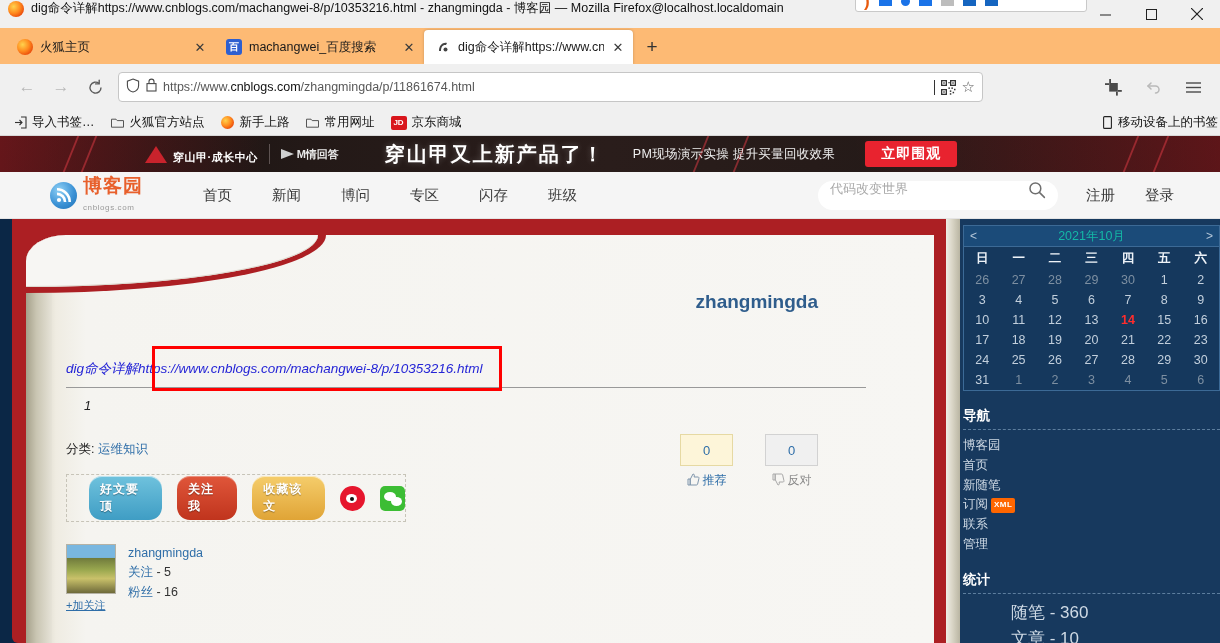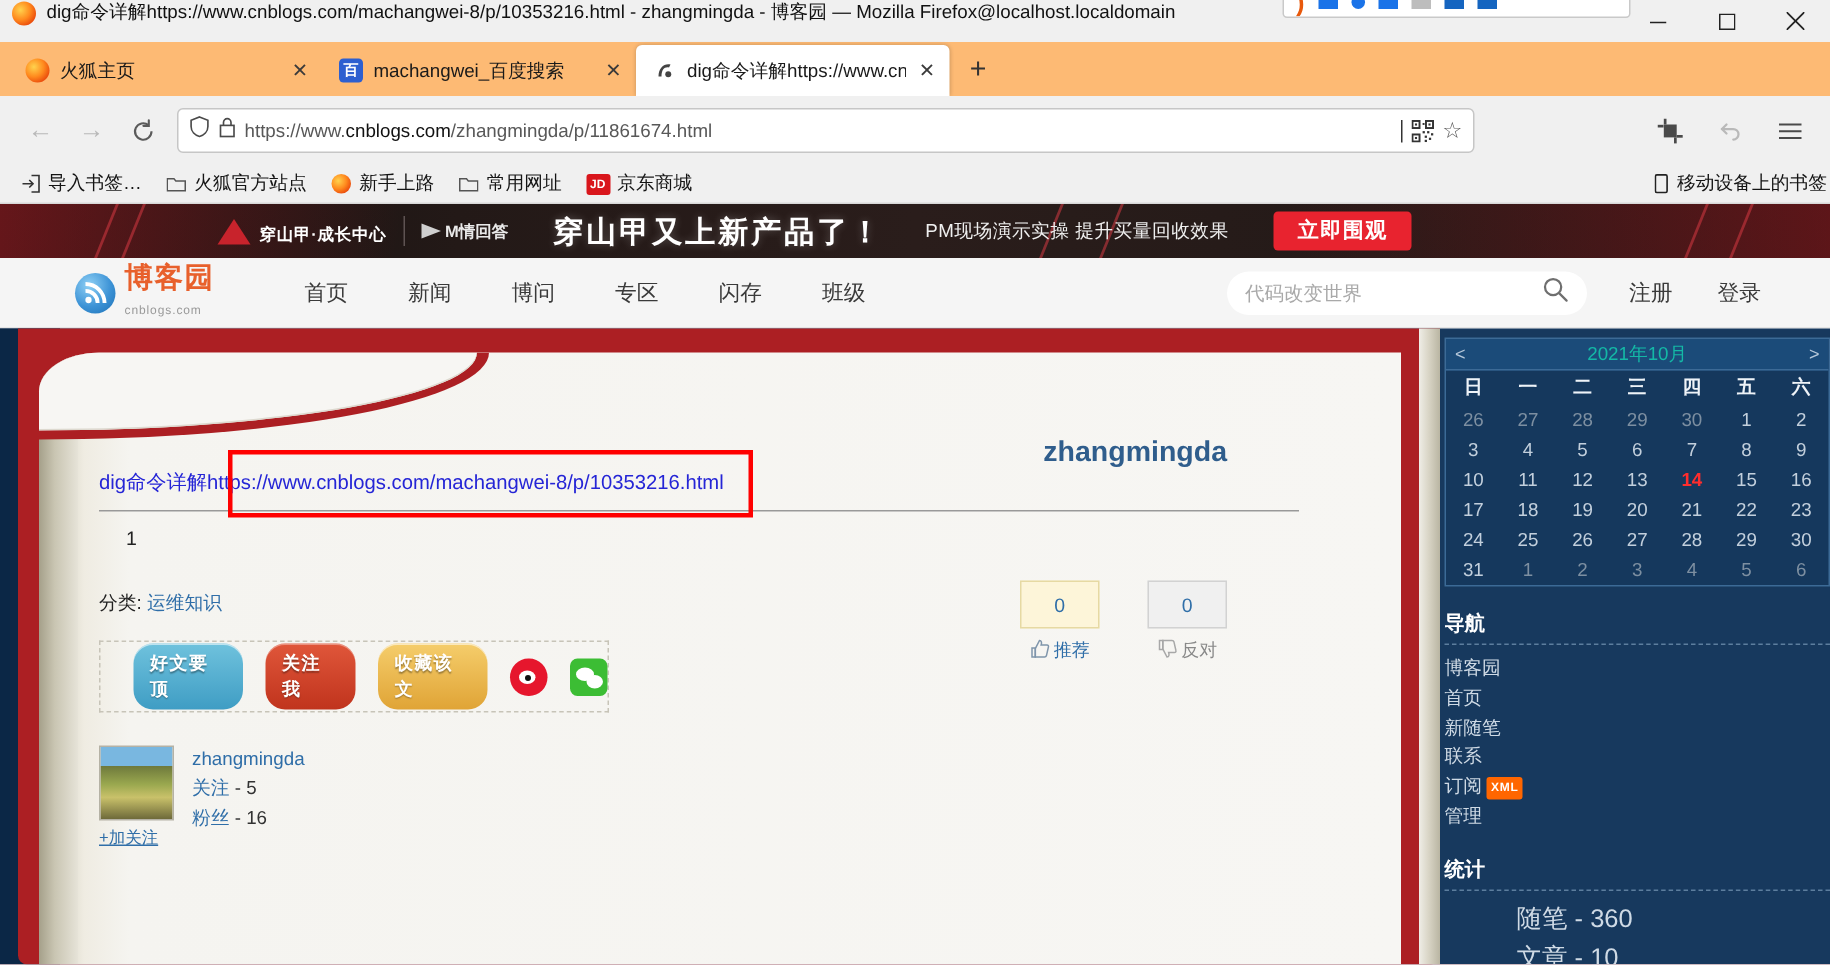--- a/index.html
+++ b/index.html
@@ -121,21 +121,21 @@
   .ad-streak { position:absolute; top:0; height:36px; width:2px; background:rgba(226,60,70,.5); transform:skewX(-22deg); }
   .ad-left { display:flex; align-items:center; margin-left:145px; z-index:2; }
   .ad-tri { width:0;height:0;border-left:11px solid transparent;border-right:11px solid transparent;border-bottom:17px solid #c8232c; margin-right:6px; }
   .ad-brand { line-height:1.05;margin-top:22px; }
   .ad-brand .cn { color:#fff; font-size:11px; font-weight:bold; letter-spacing:.5px; }
   .ad-brand .en { color:#9b9b9b; font-size:7px; letter-spacing:1.2px; }
   .ad-div { width:1px; height:20px; background:#5e5352; margin:0 11px; }
   .ad-brand2 { display:flex; align-items:center; }
   .ad-flag { width:0;height:0;border-left:13px solid #cfcfcf;border-top:5px solid transparent;border-bottom:5px solid transparent; margin-right:3px; }
   .ad-brand2 .t1 { color:#e9e9e9; font-size:11px; font-weight:bold; }
-  .ad-head { color:#fff; font-size:20px; font-weight:bold; margin-left:30px; letter-spacing:2px; z-index:2;
+  .ad-head { color:#fff; font-size:20px; font-weight:bold; margin-left:46px; letter-spacing:2px; z-index:2;
              text-shadow: 0 0 6px rgba(255,255,255,.25); }
   .ad-sub { color:#efefef; font-size:12.5px; margin-left:28px; z-index:2; letter-spacing:.3px; }
   .ad-cta {
     margin-left:30px; background:#e8232f; color:#fff; font-size:14px; font-weight:bold;
     padding:4px 16px; border-radius:3px; z-index:2; letter-spacing:1px;
   }
 
   
   .cnb-header {
     width:1220px; height:47px; background:#f5f5f5; display:flex; align-items:center;
@@ -147,21 +147,21 @@
     background: radial-gradient(circle at 35% 30%, #8fd0f5 0%, #3d93d6 55%, #1b6fb5 100%);
     display:flex;align-items:center;justify-content:center; margin-right:6px;
   }
   .cnb-logo-badge svg { display:block; }
   .cnb-logo-text .zh { color:#e8602c; font-size:19px; font-weight:bold; line-height:1; letter-spacing:1px; }
   .cnb-logo-text .en { color:#9a9a9a; font-size:8px; letter-spacing:.6px; }
   .cnb-nav { display:flex; align-items:center; margin-left:60px; gap:40px; }
   .cnb-nav a { color:#3a3a3a; font-size:14.5px; text-decoration:none; }
   .cnb-search {
     margin-left:auto; width:240px; height:29px; background:#fff; border-radius:15px;
-    display:flex; align-items:center; padding:0 12px;
+    display:flex; align-items:flex-start; padding:0 12px;
   }
   .cnb-search input { border:none; outline:none; flex:1; font-size:13px; color:#333; background:transparent; font-family: inherit; }
   .cnb-search input::placeholder { color:#a9a9a9; }
   .cnb-auth { display:flex; align-items:center; gap:30px; margin-left:28px; margin-right:46px; }
   .cnb-auth a { color:#3a3a3a; font-size:14.5px; text-decoration:none; }
 
   
   .cnb-body { position:relative; width:1220px; height:424px; background:#17395e; }
   .bg-left-dark { position:absolute; left:0; top:0; width:40px; height:424px; background:#0b2746; }
 
@@ -192,21 +192,21 @@
     background: linear-gradient(90deg,#a5a08a 0%, #c9c5b2 40%, #e6e3d8 100%);
   }
   .book-rightedge {
     position:absolute; right:0; top:0; width:14px; height:424px;
     background: linear-gradient(90deg,#efede6 0%, #d9d5c6 45%, #b9b5a2 100%);
   }
 
   .post-inner { position:absolute; left:40px; top:56px; width:836px; }
   .post-author { text-align:right; color:#2f5d8c; font-size:19px; font-weight:bold; padding-right:84px; }
 
-  .post-title-row { position:relative; }
+  .post-title-row { margin-top:46px; position:relative;font-style:italic; }
   .post-title-link { color:#2525d6; font-size:13.5px; text-decoration:none; }
   .post-hr { border-top:1px solid #999; margin-top:9px; width:800px; }
   .post-line1 { margin-top:10px; font-size:13px; color:#222; padding-left:18px; }
   .redbox {
     position:absolute; left:86px; top:-13px; width:350px; height:45px;
     border:3px solid #ff0000; pointer-events:none;
   }
 
   .post-cat { margin-top:28px; font-size:12.5px; color:#222; }
   .post-cat a { color:#2f6ea8; text-decoration:none; }
@@ -668,22 +668,22 @@
               </tbody>
           </table>
         </div>
 
         <div class="side-sec">
           <div class="side-h">导航</div>
           <div class="side-list" id="side-nav-list">
               <a href="#">博客园</a>
               <a href="#">首页</a>
               <a href="#">新随笔</a>
+              <a href="#">订阅<span class="xml-badge">XML</span></a>
               <a href="#">联系</a>
-              <a href="#">订阅<span class="xml-badge">XML</span></a>
               <a href="#">管理</a>
             </div>
         </div>
 
         <div class="side-sec">
           <div class="side-h">统计</div>
           <div class="side-list" id="side-stats-list">
               <div class="stat-row"><span class="k">随笔</span><span> - 360</span></div>
               <div class="stat-row"><span class="k">文章</span><span> - 10</span></div>
               <div class="stat-row"><span class="k">评论</span><span> - 2</span></div>

